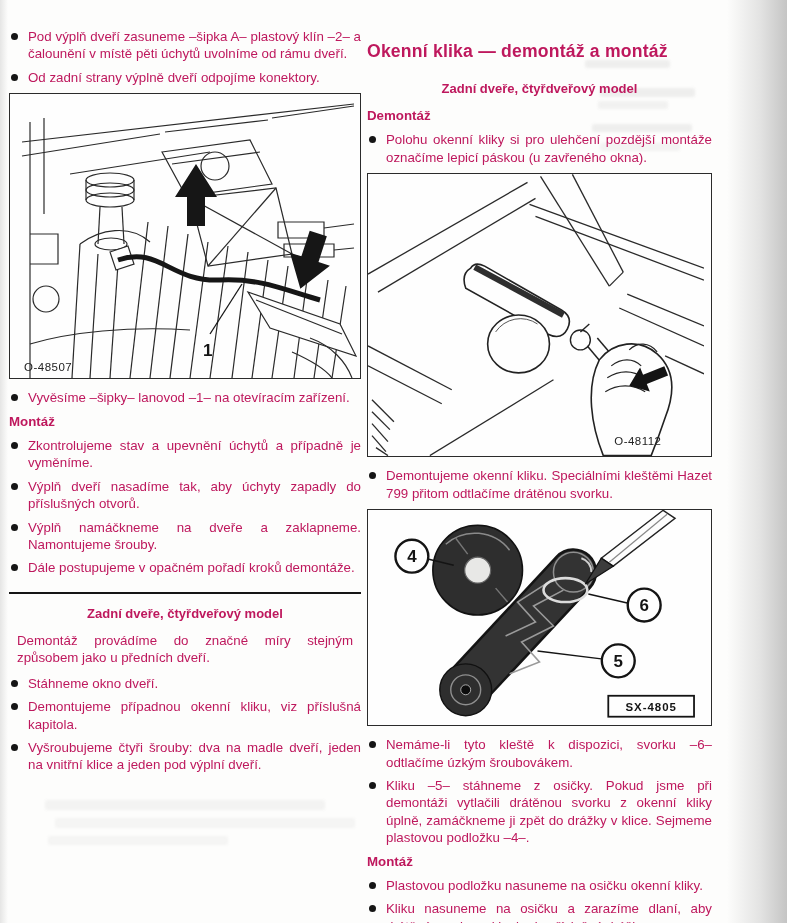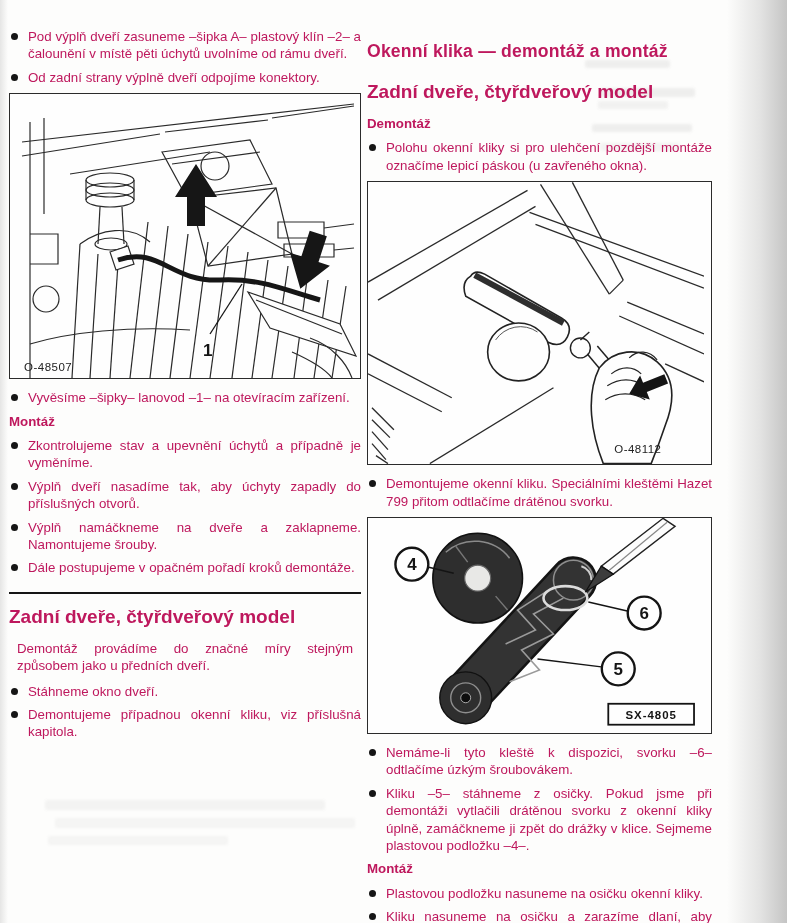--- a/index.html
+++ b/index.html
@@ -12,21 +12,21 @@
     background:linear-gradient(to right,rgba(190,190,190,0) 0%,rgba(185,185,185,.38) 55%,rgba(150,150,150,.55) 100%);}
   .edge-left{position:absolute;top:0;left:0;width:8px;height:100%;
     background:linear-gradient(to right,rgba(175,175,175,.30),rgba(175,175,175,0));}
   .col{position:absolute;top:28px;}
   .col-left{left:9px;width:352px;}
   .col-right{left:367px;width:345px;}
   .bullet{display:flex;margin:0 0 6px;}
   .dot{width:7px;height:7px;border-radius:50%;background:#151515;flex:none;margin:5px 10px 0 2px;}
   .bt{text-align:justify;}
   h1{font-size:17.6px;font-weight:bold;margin:12px 0 17px;letter-spacing:.2px;}
-  h2{font-size:19px;font-weight:bold;margin:0 0 10px;}
+  h2{font-size:13px;font-weight:bold;margin:0 0 10px;text-align:center;}
   h3{font-size:13.3px;font-weight:bold;margin:4px 0 7px;}
   p.intro{margin:0 8px 8px;text-align:justify;}
   .figure{border:1.6px solid #2b2b2b;background:#fefefe;margin:7px 0 10px;font-size:0;}
   .rule{border:0;border-top:2.6px solid #151515;margin:15px 0 11px;}
   .ghost{position:absolute;background:rgba(120,120,120,.11);filter:blur(1.5px);border-radius:2px;}
   svg text{font-family:"Liberation Sans","DejaVu Sans",sans-serif;}
   .figcode{font-size:11.5px;fill:#222;letter-spacing:.5px;}
   .callout-num{font-size:17px;font-weight:bold;fill:#141414;}
 </style>
 </head>
@@ -147,20 +147,24 @@
     <p class="intro">Demontáž provádíme do značné míry stejným způsobem jako u předních dveří.</p>
 
     <div class="bullet">
       <span class="dot"></span>
       <span class="bt">Stáhneme okno dveří.</span>
     </div>
     <div class="bullet">
       <span class="dot"></span>
       <span class="bt">Demontujeme případnou okenní kliku, viz příslušná kapitola.</span>
     </div>
+    <div class="bullet">
+      <span class="dot"></span>
+      <span class="bt">Vyšroubujeme čtyři šrouby: dva na madle dveří, jeden na vnitřní klice a jeden pod výplní dveří.</span>
+    </div>
   </div>
 
   <div class="col col-right">
 
     <h1>Okenní klika — demontáž a montáž</h1>
     <h2>Zadní dveře, čtyřdveřový model</h2>
     <h3>Demontáž</h3>
 
     <div class="bullet">
       <span class="dot"></span>

